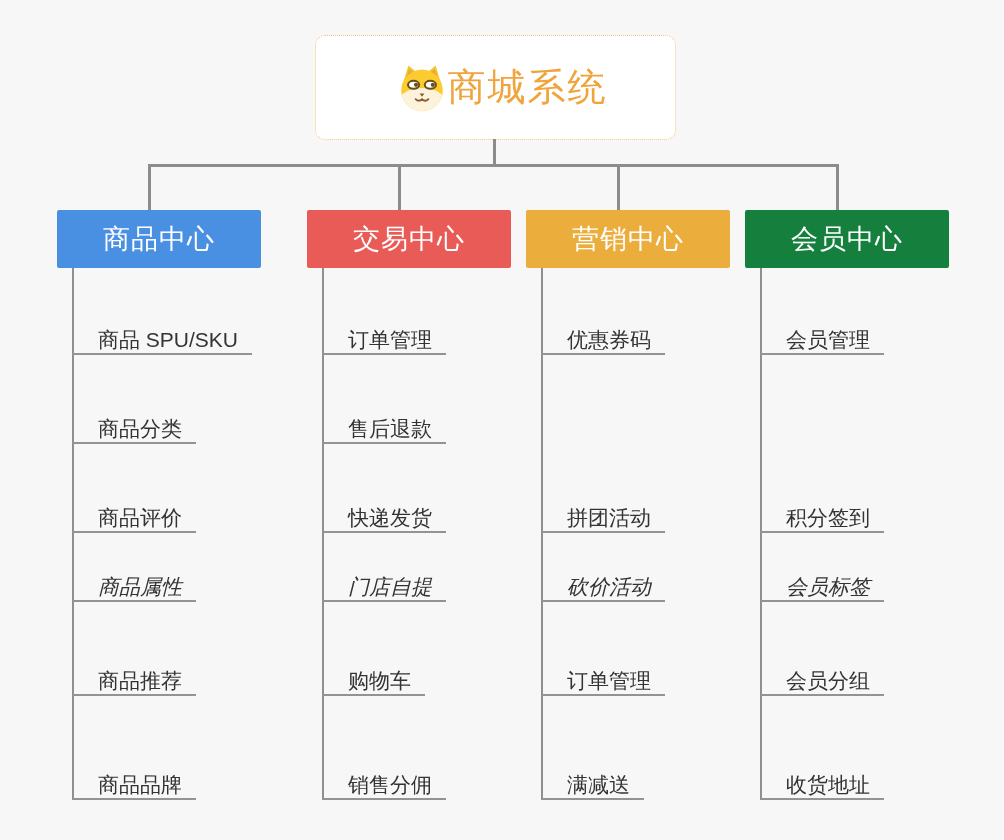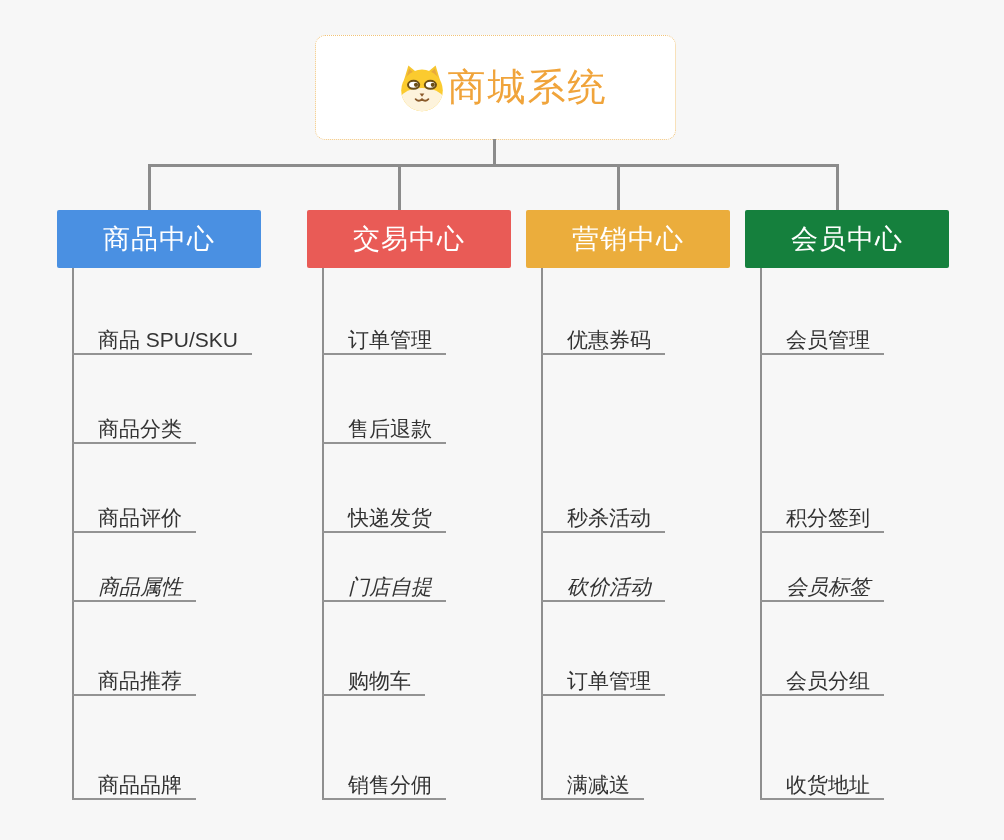--- a/index.html
+++ b/index.html
@@ -164,21 +164,21 @@
 
   <div class="column c3">
     <div class="branch-node">
       <span>营销中心</span>
     </div>
     <div class="trunk"></div>
     <div class="leaf r1">
         <span>优惠券码</span>
       </div>
     <div class="leaf r3">
-        <span>秒杀活动</span>
+        <span>拼团活动</span>
       </div>
     <div class="leaf r4">
         <span>砍价活动</span>
       </div>
     <div class="leaf r5">
         <span>订单管理</span>
       </div>
     <div class="leaf r6">
         <span>满减送</span>
       </div>

